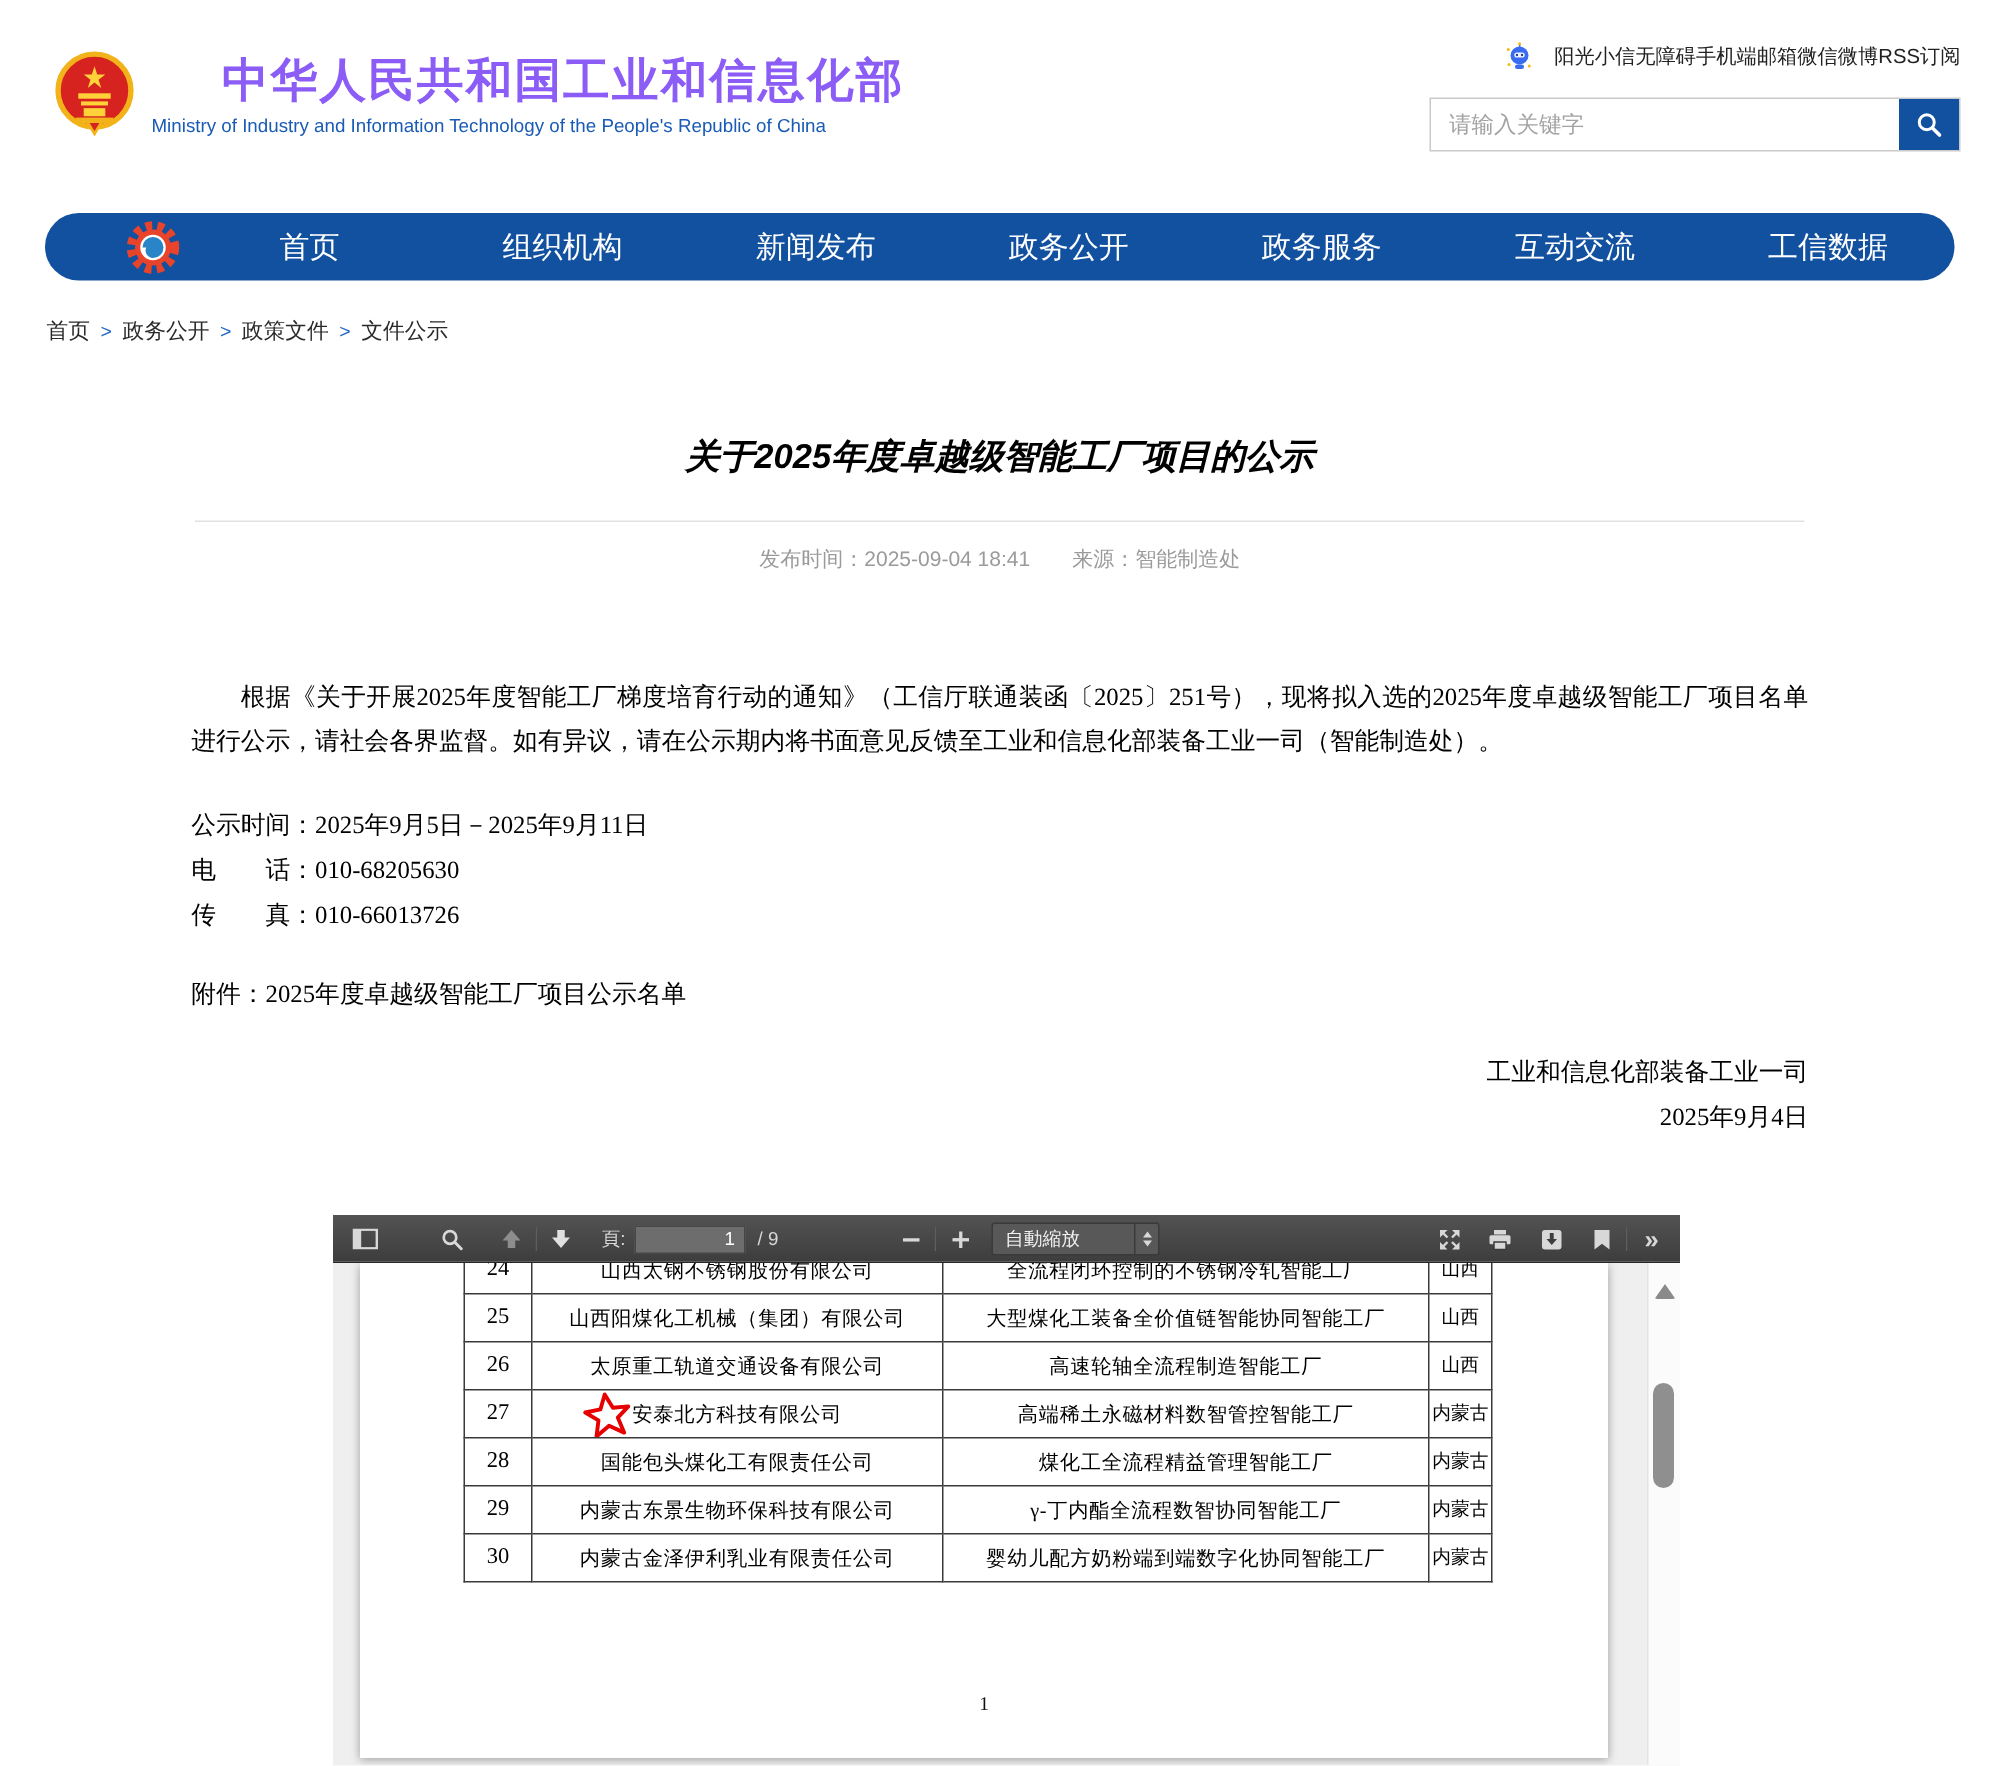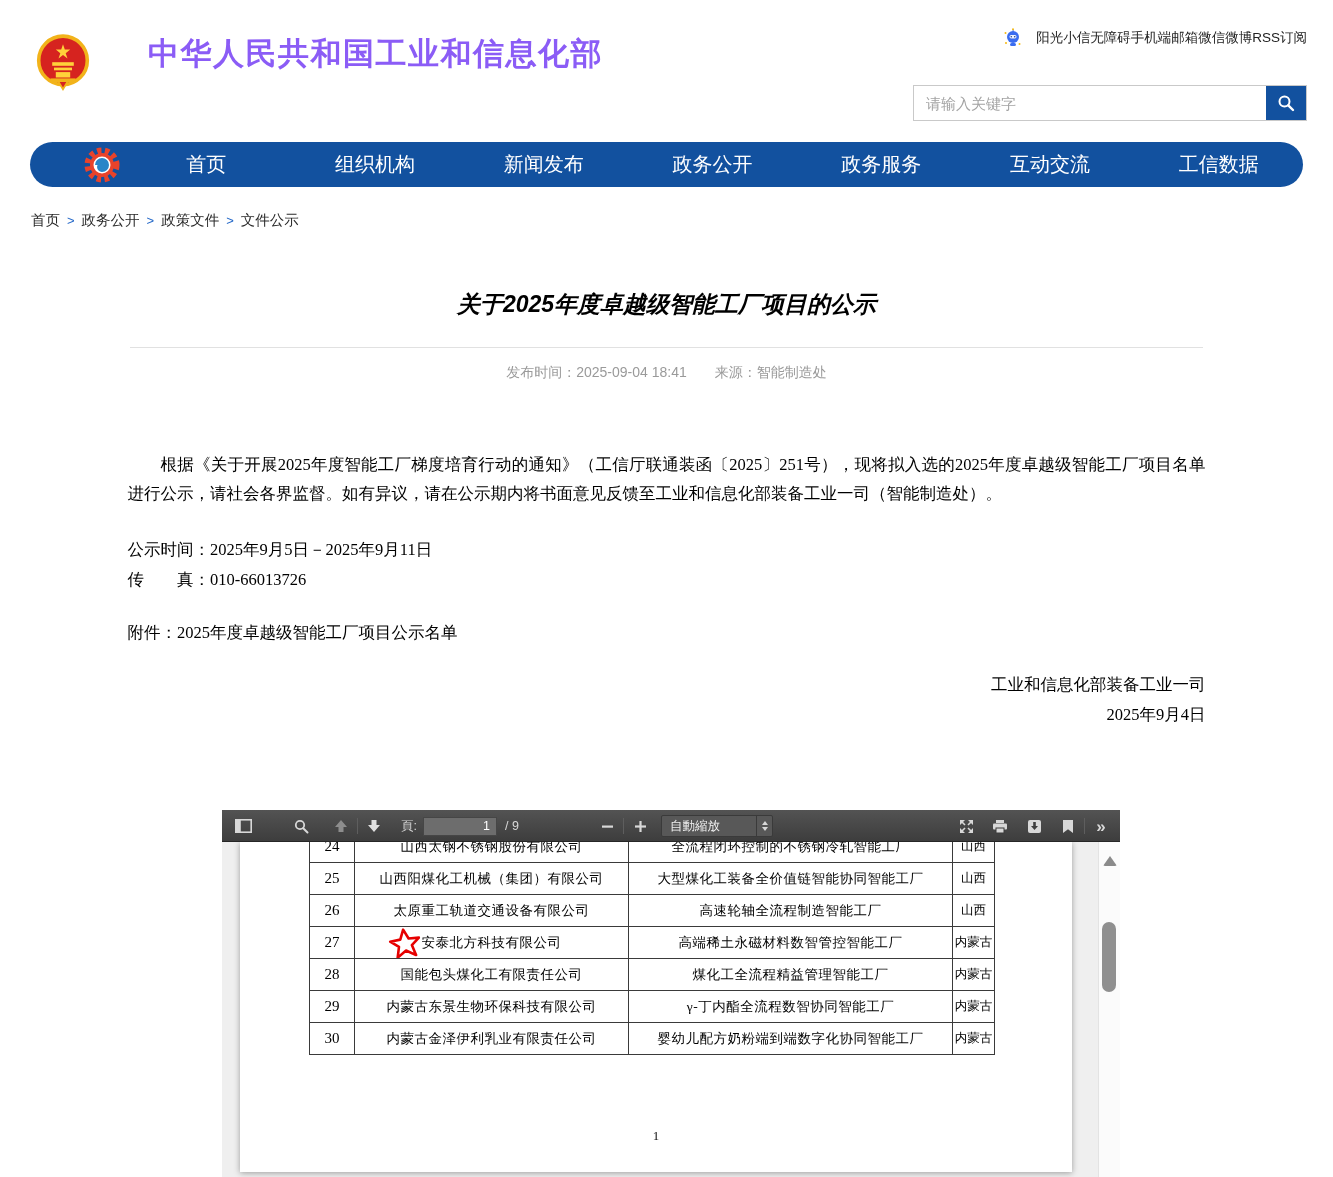--- a/index.html
+++ b/index.html
@@ -10,22 +10,22 @@
   
   .header { position:relative; height:135px; background:#fff; }
   .emblem { position:absolute; left:36px; top:33px; width:54px; height:62px; }
   .site-title { position:absolute; left:100px; top:33px; font-size:31px; font-weight:bold;
                 color:#8b5cf6; letter-spacing:1.5px;margin-left:48px; }
   .site-subtitle { position:absolute; left:101px; top:77px; font-size:12.5px; color:#1a5bb5; }
   .utility { position:absolute; top:28px; right:26px; display:flex; align-items:center;
              gap:15px; font-size:13.5px; color:#222; }
   .utility .ulink { cursor:pointer; white-space:nowrap; }
   .bot-icon { width:18px; height:20px; display:inline-block; }
-  .searchbox { position:absolute; top:65px; right:26px; width:394px; height:36px;
-               border:1px solid #c9c9c9; display:flex;margin-top:20px; }
+  .searchbox { position:absolute; top:65px; right:26px; width:354px; height:36px;
+               border:1px solid #c9c9c9; display:flex; }
   .searchbox input { flex:1; border:none; outline:none; padding:0 12px; font-size:15px;
                      color:#333; font-family:"Liberation Sans",sans-serif; }
   .searchbox input::placeholder { color:#a3a3a3; }
   .search-btn { width:40px; height:34px; background:#12519f; border:none; cursor:pointer;
                 display:flex; align-items:center; justify-content:center; }
 
   
   .nav { margin:7px 30px 0 30px; height:45px; background:#12519f; border-radius:23px;
          display:flex; align-items:center; }
   .nav-logo { width:40px; height:40px; margin-left:52px; flex:0 0 auto; }
@@ -110,20 +110,21 @@
     <circle cx="30" cy="30" r="27" fill="#d6231f"></circle>
     <circle cx="30" cy="30" r="27" fill="none" stroke="#f2b31a" stroke-width="4"></circle>
     <path d="M30 62 L24 52 H36 Z" fill="#d6231f" stroke="#f2b31a" stroke-width="2"></path>
     <polygon points="30,12 32,18 38,18 33,22 35,28 30,24 25,28 27,22 22,18 28,18" fill="#ffd23a"></polygon>
     <rect x="18" y="32" width="24" height="4" fill="#ffd23a"></rect>
     <rect x="20" y="38" width="20" height="3" fill="#ffd23a"></rect>
     <rect x="22" y="43" width="16" height="6" fill="#ffd23a"></rect>
     <rect x="16" y="50" width="28" height="4" fill="#f2b31a"></rect>
   </svg>
   <div class="site-title">中华人民共和国工业和信息化部</div>
+  <div class="site-subtitle">Ministry of Industry and Information Technology of the People's Republic of China</div>
 
   <div class="utility">
     <svg class="bot-icon" viewBox="0 0 18 20">
       <circle cx="10" cy="9" r="6" fill="#3a6cf0"></circle>
       <rect x="6.5" y="7" width="7" height="3.4" rx="1.7" fill="#eef3ff"></rect>
       <circle cx="8.3" cy="8.7" r="0.8" fill="#27408f"></circle>
       <circle cx="11.7" cy="8.7" r="0.8" fill="#27408f"></circle>
       <rect x="9.6" y="1.2" width="1" height="2.4" fill="#3a6cf0"></rect>
       <circle cx="10" cy="1.2" r="1" fill="#f5b912"></circle>
       <rect x="7" y="15" width="6" height="3" rx="1.5" fill="#3a6cf0"></rect>
@@ -176,20 +177,21 @@
 <div class="article-title">关于2025年度卓越级智能工厂项目的公示</div>
 <div class="title-divider"></div>
 <div class="article-meta">
   <span>发布时间：</span><span>2025-09-04 18:41</span><span class="meta-src">来源：</span><span>智能制造处</span>
 </div>
 
 <div class="article-body">
   <p class="p1">根据《关于开展2025年度智能工厂梯度培育行动的通知》（工信厅联通装函〔2025〕251号），现将拟入选的2025年度卓越级智能工厂项目名单进行公示，请社会各界监督。如有异议，请在公示期内将书面意见反馈至工业和信息化部装备工业一司（智能制造处）。</p>
   <div class="contact">
     <div>公示时间：2025年9月5日－2025年9月11日</div>
+    <div>电　　话：010-68205630</div>
     <div>传　　真：010-66013726</div>
   </div>
   <div class="attachment">附件：2025年度卓越级智能工厂项目公示名单</div>
   <div class="sig-block">
     <div>工业和信息化部装备工业一司</div>
     <div>2025年9月4日</div>
   </div>
 </div>
 
 <div class="pdf-viewer">

